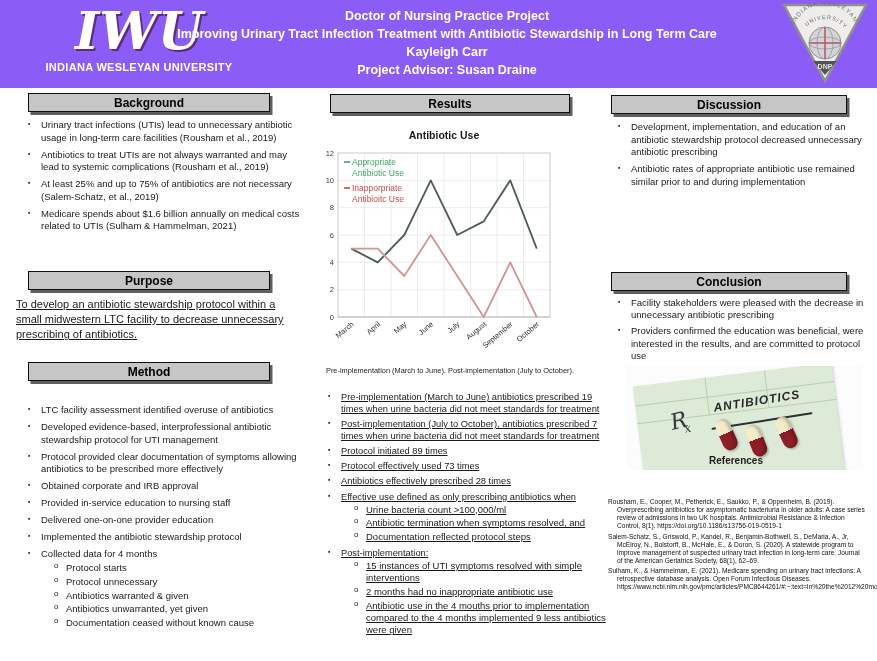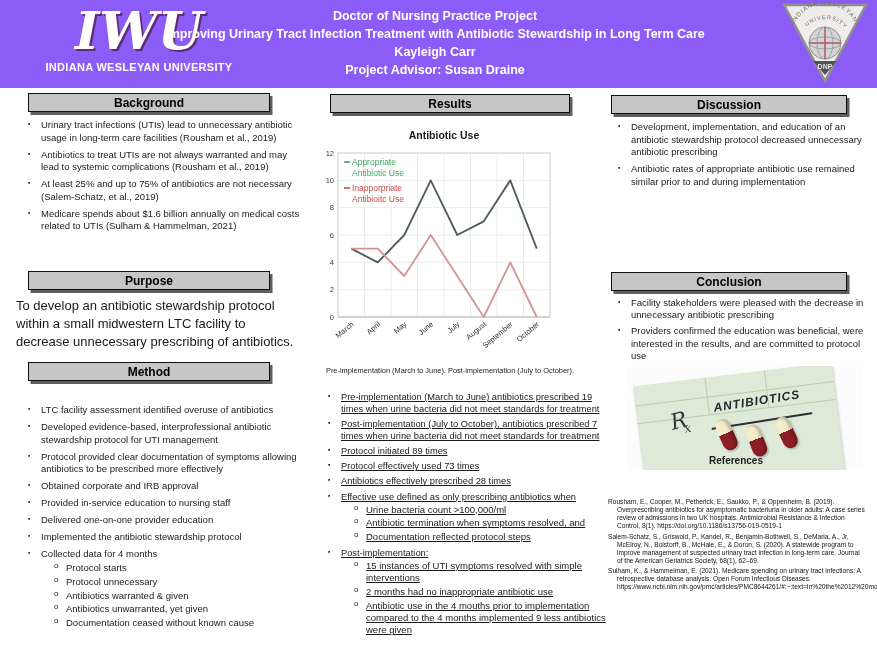--- a/index.html
+++ b/index.html
@@ -4,21 +4,21 @@
 <style>
   html,body{margin:0;padding:0;background:#888;}
   .poster{position:relative;width:877px;height:661px;background:#ffffff;
     font-family:"Liberation Sans",sans-serif;overflow:hidden;color:#1a1a1a;}
   
   .header{position:absolute;left:0;top:0;width:877px;height:88px;background:#8b5cf6;}
   .logo{position:absolute;left:14px;top:2px;width:250px;text-align:center;}
   .logo-acronym{font-family:"DejaVu Serif",serif;font-style:italic;font-weight:bold;
     font-size:52px;line-height:58px;color:#ffffff;text-shadow:2px 2px 0 rgba(60,5,18,.55);}
   .logo-university{font-size:11px;font-weight:bold;color:#ffffff;letter-spacing:.3px;margin-top:1px;}
-  .titles{position:absolute;left:160px;top:7px;width:550px;text-align:center;}
+  .titles{position:absolute;left:172px;top:7px;width:550px;text-align:center;}
   .title-line{color:#ffffff;font-weight:bold;font-size:12.5px;line-height:18px;}
   .badge{position:absolute;right:8px;top:2px;}
   
   .sec-box{position:absolute;height:17px;background:#c6c6c6;border:1.5px solid #0f0f0f;
     box-shadow:2.5px 3px 0 0 #5f5f5f;display:flex;align-items:center;justify-content:center;
     font-weight:bold;font-size:12px;color:#000;}
   #box-background{left:28px;top:93px;width:240px;}
   #box-purpose{left:28px;top:271px;width:240px;}
   #box-method{left:28px;top:362px;width:240px;}
   #box-results{left:330px;top:94px;width:238px;}
@@ -31,21 +31,21 @@
   ul.sub{list-style:none;margin:1px 0 0 0;padding:0 0 0 13px;}
   ul.sub>li{position:relative;padding-left:12px;margin-bottom:1.5px;font-size:9.5px;line-height:1.3;}
   ul.sub>li::before{content:"o";position:absolute;left:0;top:-1px;font-size:8px;color:#1a1a1a;}
   #list-background{left:20px;top:119px;width:278px;}
   #list-method{left:20px;top:404px;width:282px;}
   #list-results{left:320px;top:391px;width:282px;text-decoration:underline;}
   #list-results>li{margin-bottom:3px;font-size:9.3px;line-height:1.3;}
   #list-discussion{left:610px;top:121px;width:256px;}
   #list-conclusion{left:610px;top:297px;width:250px;}
   #list-conclusion>li{line-height:1.3;margin-bottom:3.5px;}
-  #purpose-text{position:absolute;left:16px;top:297px;width:280px;font-size:13px;line-height:1.38;}
+  #purpose-text{position:absolute;left:16px;top:297px;width:280px;font-size:11px;line-height:1.38;text-decoration:underline;}
   
   #chart-mount{position:absolute;left:322px;top:126px;width:280px;height:252px;}
   
   #refs-title{position:absolute;left:606px;top:455px;width:260px;text-align:center;
     font-weight:bold;font-size:10px;}
   .refs{list-style:none;margin:0;padding:0;position:absolute;left:608px;top:498px;width:258px;}
   .refs>li{padding-left:9px;text-indent:-9px;margin-bottom:2.5px;font-size:6.6px;line-height:1.22;color:#111;}
   
   #photo{position:absolute;left:627px;top:366px;width:236px;height:104px;background:#fcfcfc;overflow:hidden;}
   .paper{position:absolute;left:12px;top:8px;width:200px;height:112px;background:#dcead7;

